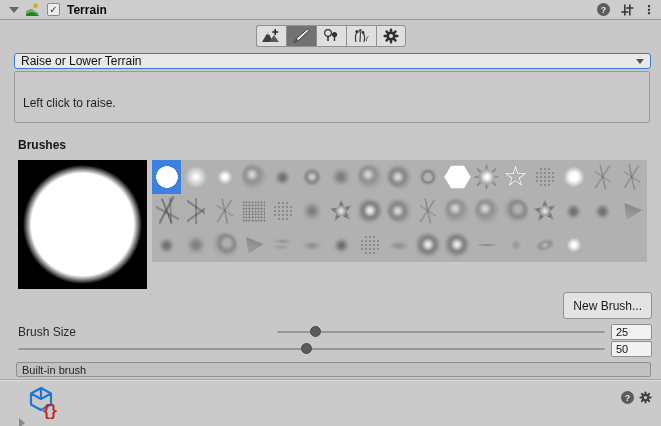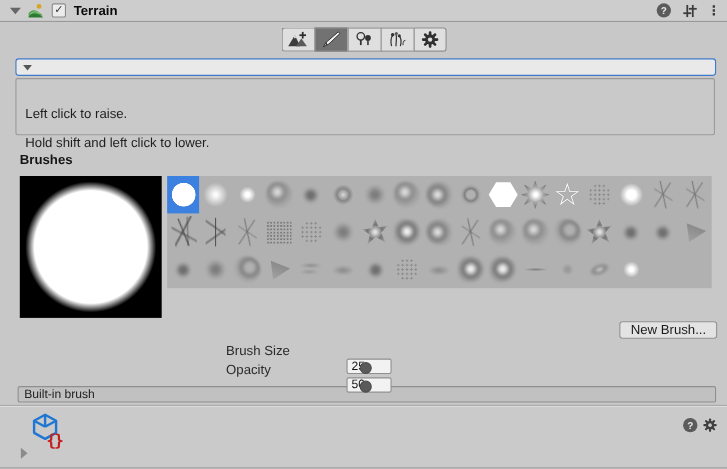--- a/index.html
+++ b/index.html
@@ -106,23 +106,23 @@
   .t-line   { width:28px; height:6px; background:radial-gradient(ellipse 50% 30%, rgba(100,100,100,.7), rgba(0,0,0,0) 80%); }
   .t-dotf   { width:14px; height:14px; background:radial-gradient(circle closest-side, rgba(130,130,130,.5) 20%, rgba(0,0,0,0) 80%); }
   .t-smear  { width:26px; height:16px; filter:blur(1px); opacity:.8;
               background:radial-gradient(ellipse 48% 35% at 50% 55%, rgba(95,95,95,.65), rgba(0,0,0,0) 80%); border-radius:60% 40% 50% 50%; }
   .t-splat  { background:radial-gradient(circle at 50% 48%, rgba(250,250,250,.85) 10%, rgba(80,80,80,.6) 40%, rgba(115,115,115,.25) 65%, rgba(0,0,0,0) 85%); filter:blur(.8px); border-radius:45% 55% 60% 40%; }
   .t-leaf   { width:24px; height:16px; transform:rotate(-20deg); filter:blur(.8px); opacity:.8;
               background:radial-gradient(ellipse 50% 40%, rgba(220,220,220,.7) 10%, rgba(90,90,90,.6) 45%, rgba(0,0,0,0) 80%); }
   .t-empty  { background:none; }
   
   .newbrush-row { display:flex; justify-content:flex-end; margin:3px 9px 0 0; }
-  .btn { height:16px; background:#e3e3e3; border:1px solid #929292; border-radius:3px;
+  .btn { height:27px; background:#e3e3e3; border:1px solid #929292; border-radius:3px;
          font-size:12px; color:#1a1a1a; padding:0 9px; font-family:inherit; }
-  .slider-row { display:flex; align-items:center; margin:0 9px 0 18px; height:17px;flex-direction:column; }
+  .slider-row { display:flex; align-items:center; margin:0 9px 0 18px; height:17px; }
   .slider-row.first { margin-top:4px; }
   .slider-row .slbl { width:259px; color:#2a2a2a; }
   .sl-track-wrap { flex:1; position:relative; height:17px; margin-right:6px; }
   .sl-track { position:absolute; left:0; right:0; top:8px; height:2px; background:#979797; border-radius:1px; }
   .sl-thumb { position:absolute; top:3px; width:11px; height:11px; border-radius:50%;
               background:#5a5a5a; border:1px solid #4c4c4c; margin-left:-5px; }
   .sl-field { width:41px; height:16px; background:#f2f2f2; border:1px solid #8f8f8f; border-radius:2px;
               font-size:11px; font-family:inherit; color:#111; padding:0 0 0 4px; }
   
   .builtin-bar { margin:5px 10px 0 16px; height:15px; background:#c1c1c1; border:1px solid #8f8f8f;
@@ -208,26 +208,26 @@
           <rect x="6.8" y="0.5" width="2.4" height="15" rx="1" transform="rotate(-45 8 8)"></rect>
           <circle cx="8" cy="8" r="4.6"></circle>
         </g>
         <circle cx="8" cy="8" r="2" fill="#dfdfdf"></circle>
       </svg>
     </div>
   </div>
 </div>
 
 <div class="dropdown">
+  <span class="lbl">Raise or Lower Terrain</span>
   <div class="dd-arrow"></div>
 </div>
 
 <div class="helpbox">
   <div class="l1">Left click to raise.</div>
-  <div class="l2">Hold shift and left click to lower.</div>
 </div>
 
 <div class="brushes-label">Brushes</div>
 
 <div class="brush-row">
   <div class="preview">
     <div class="circ"></div>
   </div>
   <div class="bgrid">
       <div class="bcell sel">
@@ -393,21 +393,20 @@
 <div class="slider-row first">
   <span class="slbl">Brush Size</span>
   <div class="sl-track-wrap">
     <div class="sl-track"></div>
     <div class="sl-thumb" style="left: 11.5%;"></div>
   </div>
   <input class="sl-field" value="25" style="">
 </div>
 
 <div class="slider-row">
-  <span class="slbl">Opacity</span>
   <div class="sl-track-wrap">
     <div class="sl-track"></div>
     <div class="sl-thumb" style="left: 49%;"></div>
   </div>
   <input class="sl-field" value="50" style="">
 </div>
 
 <div class="builtin-bar">
   <span>Built-in brush</span>
 </div>

